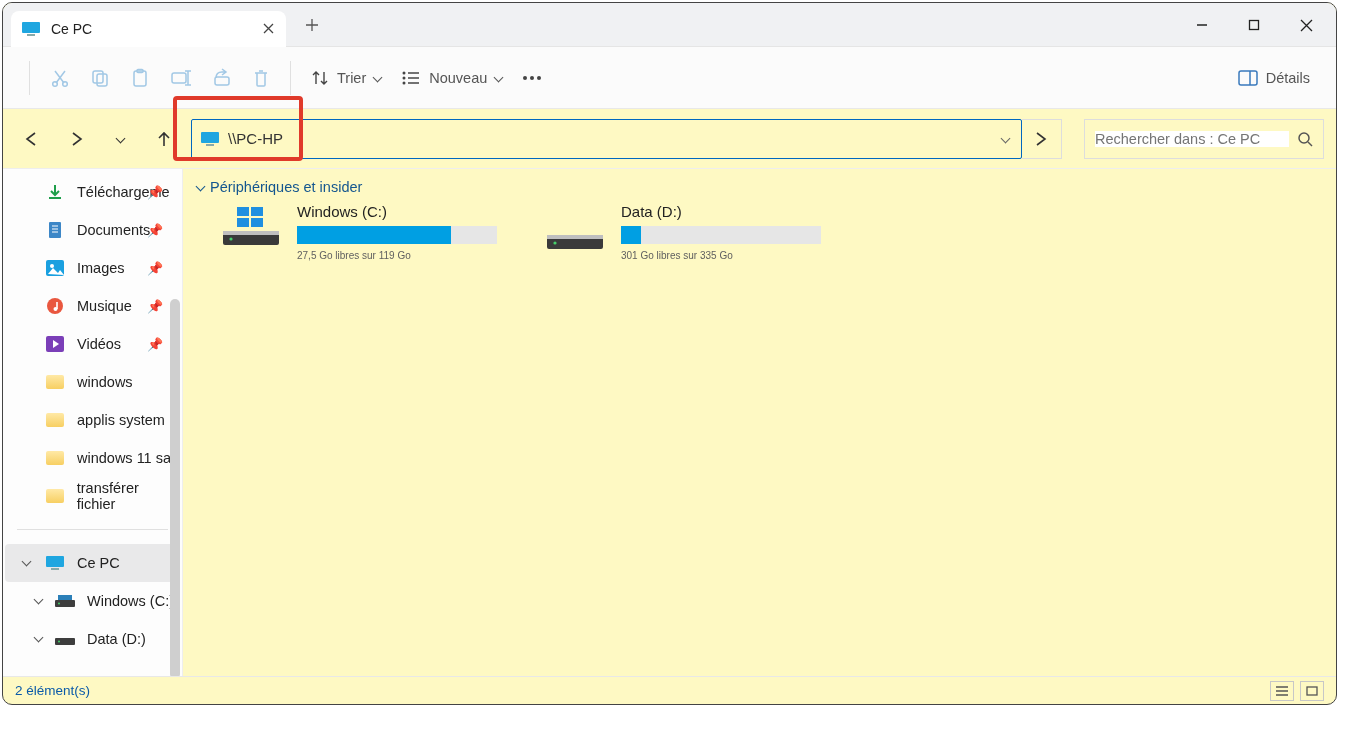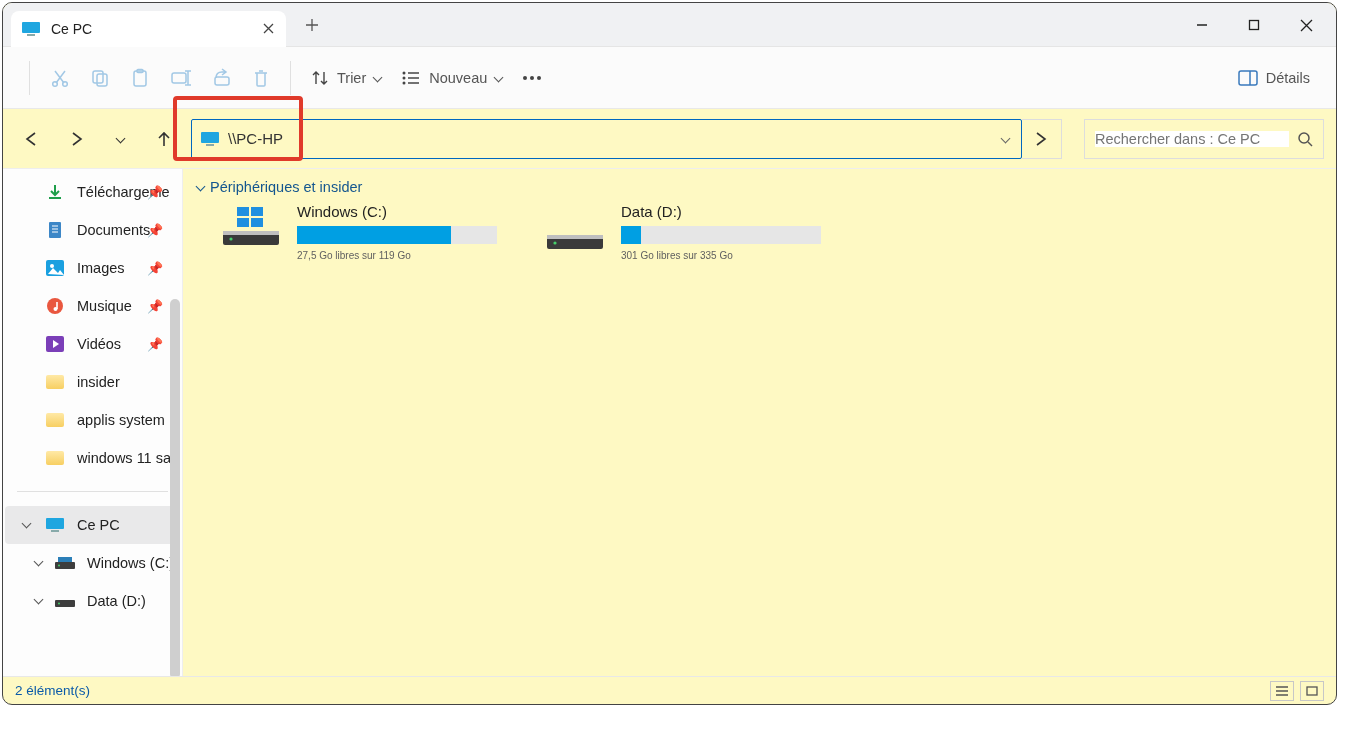--- a/index.html
+++ b/index.html
@@ -288,33 +288,39 @@
                 <path d="M7 4 L13 8 L7 12 Z" fill="#fff"></path>
               </svg>
             </span>
             <span>Vidéos</span>
             <span class="pin">📌</span>
           </div>
           <div class="navitem">
             <span class="ico">
               <div class="folder-ico"></div>
             </span>
-            <span>insider</span>
+            <span>windows</span>
           </div>
           <div class="navitem">
             <span class="ico">
               <div class="folder-ico"></div>
             </span>
             <span>applis system</span>
           </div>
           <div class="navitem">
             <span class="ico">
               <div class="folder-ico"></div>
             </span>
             <span>windows 11 san</span>
+          </div>
+          <div class="navitem">
+            <span class="ico">
+              <div class="folder-ico"></div>
+            </span>
+            <span>transférer fichier</span>
           </div>
         </div>
       <div class="sidehr"></div>
       <div class="navlist">
         <div class="navitem selected">
           <span class="expander"><span class="chev"></span></span>
           <span class="ico">
               <svg width="18" height="14" viewBox="0 0 18 14">
                 <rect x="0" y="0" width="18" height="11" rx="1" fill="#1fa6e0"></rect>
                 <rect x="5" y="12" width="8" height="2" fill="#8aa"></rect>

